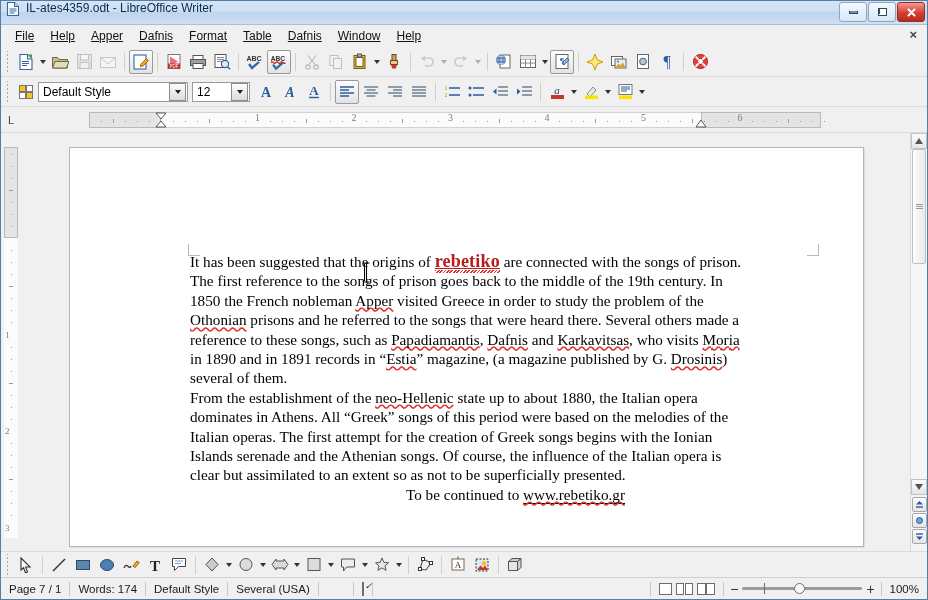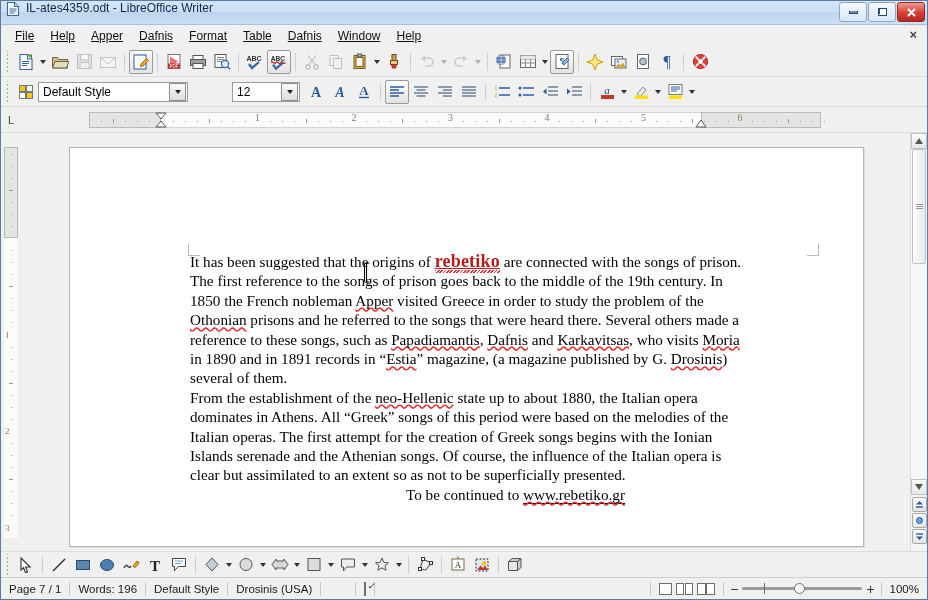--- a/index.html
+++ b/index.html
@@ -67,21 +67,21 @@
   .combo { height:20px; border:1px solid #9a9a9a; background:#fff; display:flex;
            align-items:center; font-size:12px; margin-right:4px; }
   .combo .val { padding:0 4px; overflow:hidden; white-space:nowrap; flex:1; }
   .combo .btn { width:17px; height:18px; margin:0 1px 0 0; flex:0 0 17px;
                 border:1px solid #8d8d8d; background:linear-gradient(to bottom,#fcfcfc,#dcdcdc);
                 display:flex; align-items:center; justify-content:center; }
   .combo .btn:after { content:""; border-left:3.5px solid transparent;
                       border-right:3.5px solid transparent; border-top:4px solid #222; }
   .combo.style { width:150px; }
   .combo.font  { width:140px; }
-  .combo.size  { width:68px;margin-left:40px; }
+  .combo.size  { width:58px; }
 
   
   .rulerrow { height:26px; flex:0 0 26px; display:flex; align-items:center;
               background:#f0f0f0; border-bottom:1px solid #dcdcdc; position:relative; }
   .tabsel { width:20px; text-align:center; font-size:11px; color:#444; flex:0 0 20px; }
   .hruler { position:relative; height:16px; flex:1; margin-right:26px; }
   .rzone { position:absolute; top:0; height:16px; background:#e4e4e4; border:1px solid #b9b9b9; }
   .rwhite { position:absolute; top:0; height:16px; background:#fbfbfb; border-top:1px solid #d3d3d3;
             border-bottom:1px solid #d3d3d3; }
   .rtick { position:absolute; top:7px; width:1px; height:4px; background:#9a9a9a; }
@@ -845,25 +845,25 @@
       <svg width="16" height="15" viewBox="0 0 16 15">
         <path d="M1.5 4.5h9v9h-9z" fill="#e6e6e6" stroke="#555"></path>
         <path d="M1.5 4.5L5 1.5h9l-3.5 3zM10.5 4.5L14 1.5v9l-3.5 3z" fill="#cfcfcf" stroke="#555"></path>
       </svg>
     </div>
   </div>
 
   <div class="status">
     <span class="st">Page 7 / 1</span>
     <span class="ssep"></span>
-    <span class="st">Words: 196</span>
+    <span class="st">Words: 174</span>
     <span class="ssep"></span>
     <span class="st">Default Style</span>
     <span class="ssep"></span>
-    <span class="st">Drosinis (USA)</span>
+    <span class="st">Several (USA)</span>
     <span class="ssep"></span>
     <span class="st" style="width:34px"></span>
     <span class="ssep"></span>
     <span class="st">
       <i class="selmode"></i>
     </span>
     <span class="ssep"></span>
     <span class="st" style="width:24px"></span>
     <span class="spacer"></span>
     <span class="ssep"></span>

